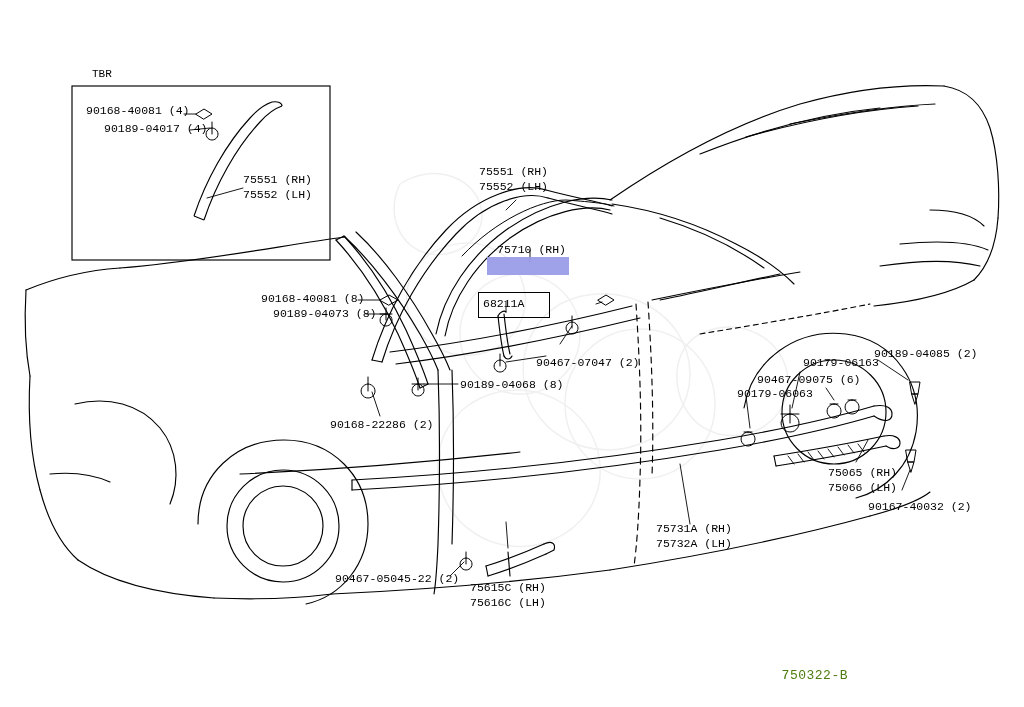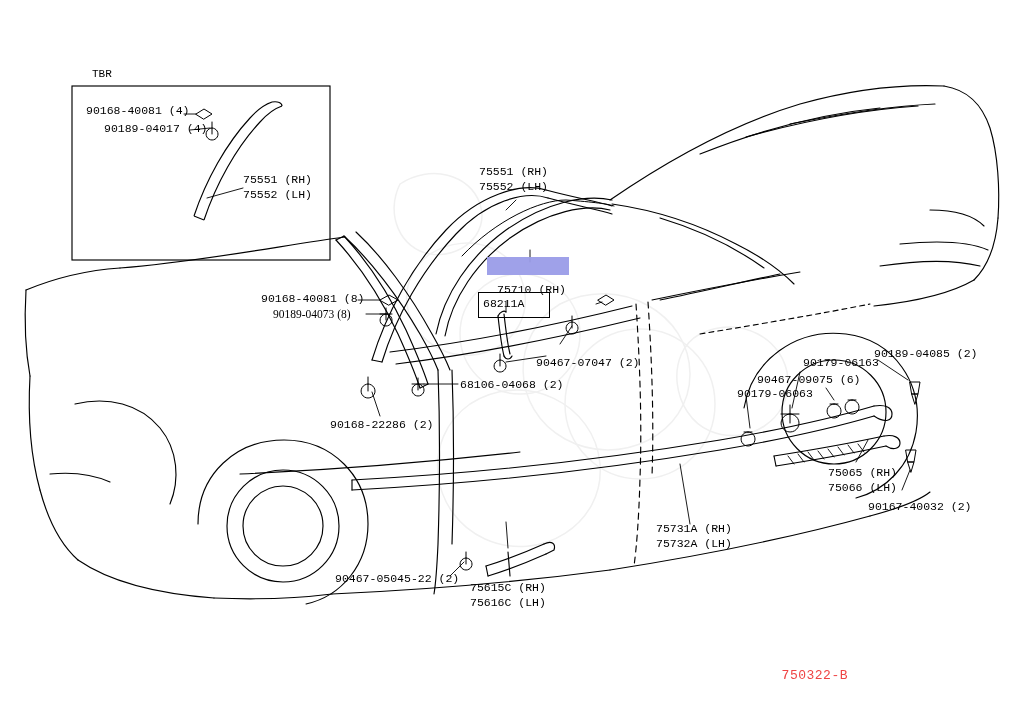--- a/index.html
+++ b/index.html
@@ -44,21 +44,21 @@
     font-size: 11px;
     color: #000000;
   }
   .footer-code {
     position: absolute;
     right: 28px;
     bottom: 28px;
     font-family: "Liberation Mono", monospace;
     font-size: 13px;
     letter-spacing: 0.5px;
-    color: #ef4444;
+    color: #4d7c0f;
   }
   .highlight-box {
     position: absolute;
     background: #9a9ce8;
     opacity: 0.95;
   }
   .callout-box {
     position: absolute;
     border: 1px solid #000;
     background: transparent;
@@ -261,28 +261,28 @@
 
   <div class="tbr-label" style="left:92px; top:64px;">TBR</div>
   <div class="label" style="left:86px; top:100px;">90168-40081 (4)</div>
   <div class="label" style="left:104px; top:118px;">90189-04017 (4)</div>
   <div class="label two" style="left:243px; top:168px;">75551 (RH)
 75552 (LH)</div>
 
   <div class="label two" style="left:479px; top:160px;">75551 (RH)
 75552 (LH)</div>
 
-  <div class="label" style="left:497px; top:239px;margin-top:40px;">75710 (RH)</div>
+  <div class="label" style="left:497px; top:239px;">75710 (RH)</div>
 
   <div class="label" style="left:483px; top:293px;">68211A</div>
 
   <div class="label" style="left:261px; top:288px;">90168-40081 (8)</div>
-  <div class="label" style="left:273px; top:303px;font-family:Liberation Serif, serif;">90189-04073 (8)</div>
-
-  <div class="label" style="left:460px; top:374px;">68106-04068 (2)</div>
+  <div class="label" style="left:273px; top:303px;">90189-04073 (8)</div>
+
+  <div class="label" style="left:460px; top:374px;">90189-04068 (8)</div>
 
   <div class="label" style="left:330px; top:414px;">90168-22286 (2)</div>
 
   <div class="label" style="left:536px; top:352px;">90467-07047 (2)</div>
 
   <div class="label" style="left:728px; top:383px;margin-left:9px;">90179-06063</div>
 
   <div class="label" style="left:803px; top:352px;">90179-06163</div>
 
   <div class="label" style="left:757px; top:369px;">90467-09075 (6)</div>

